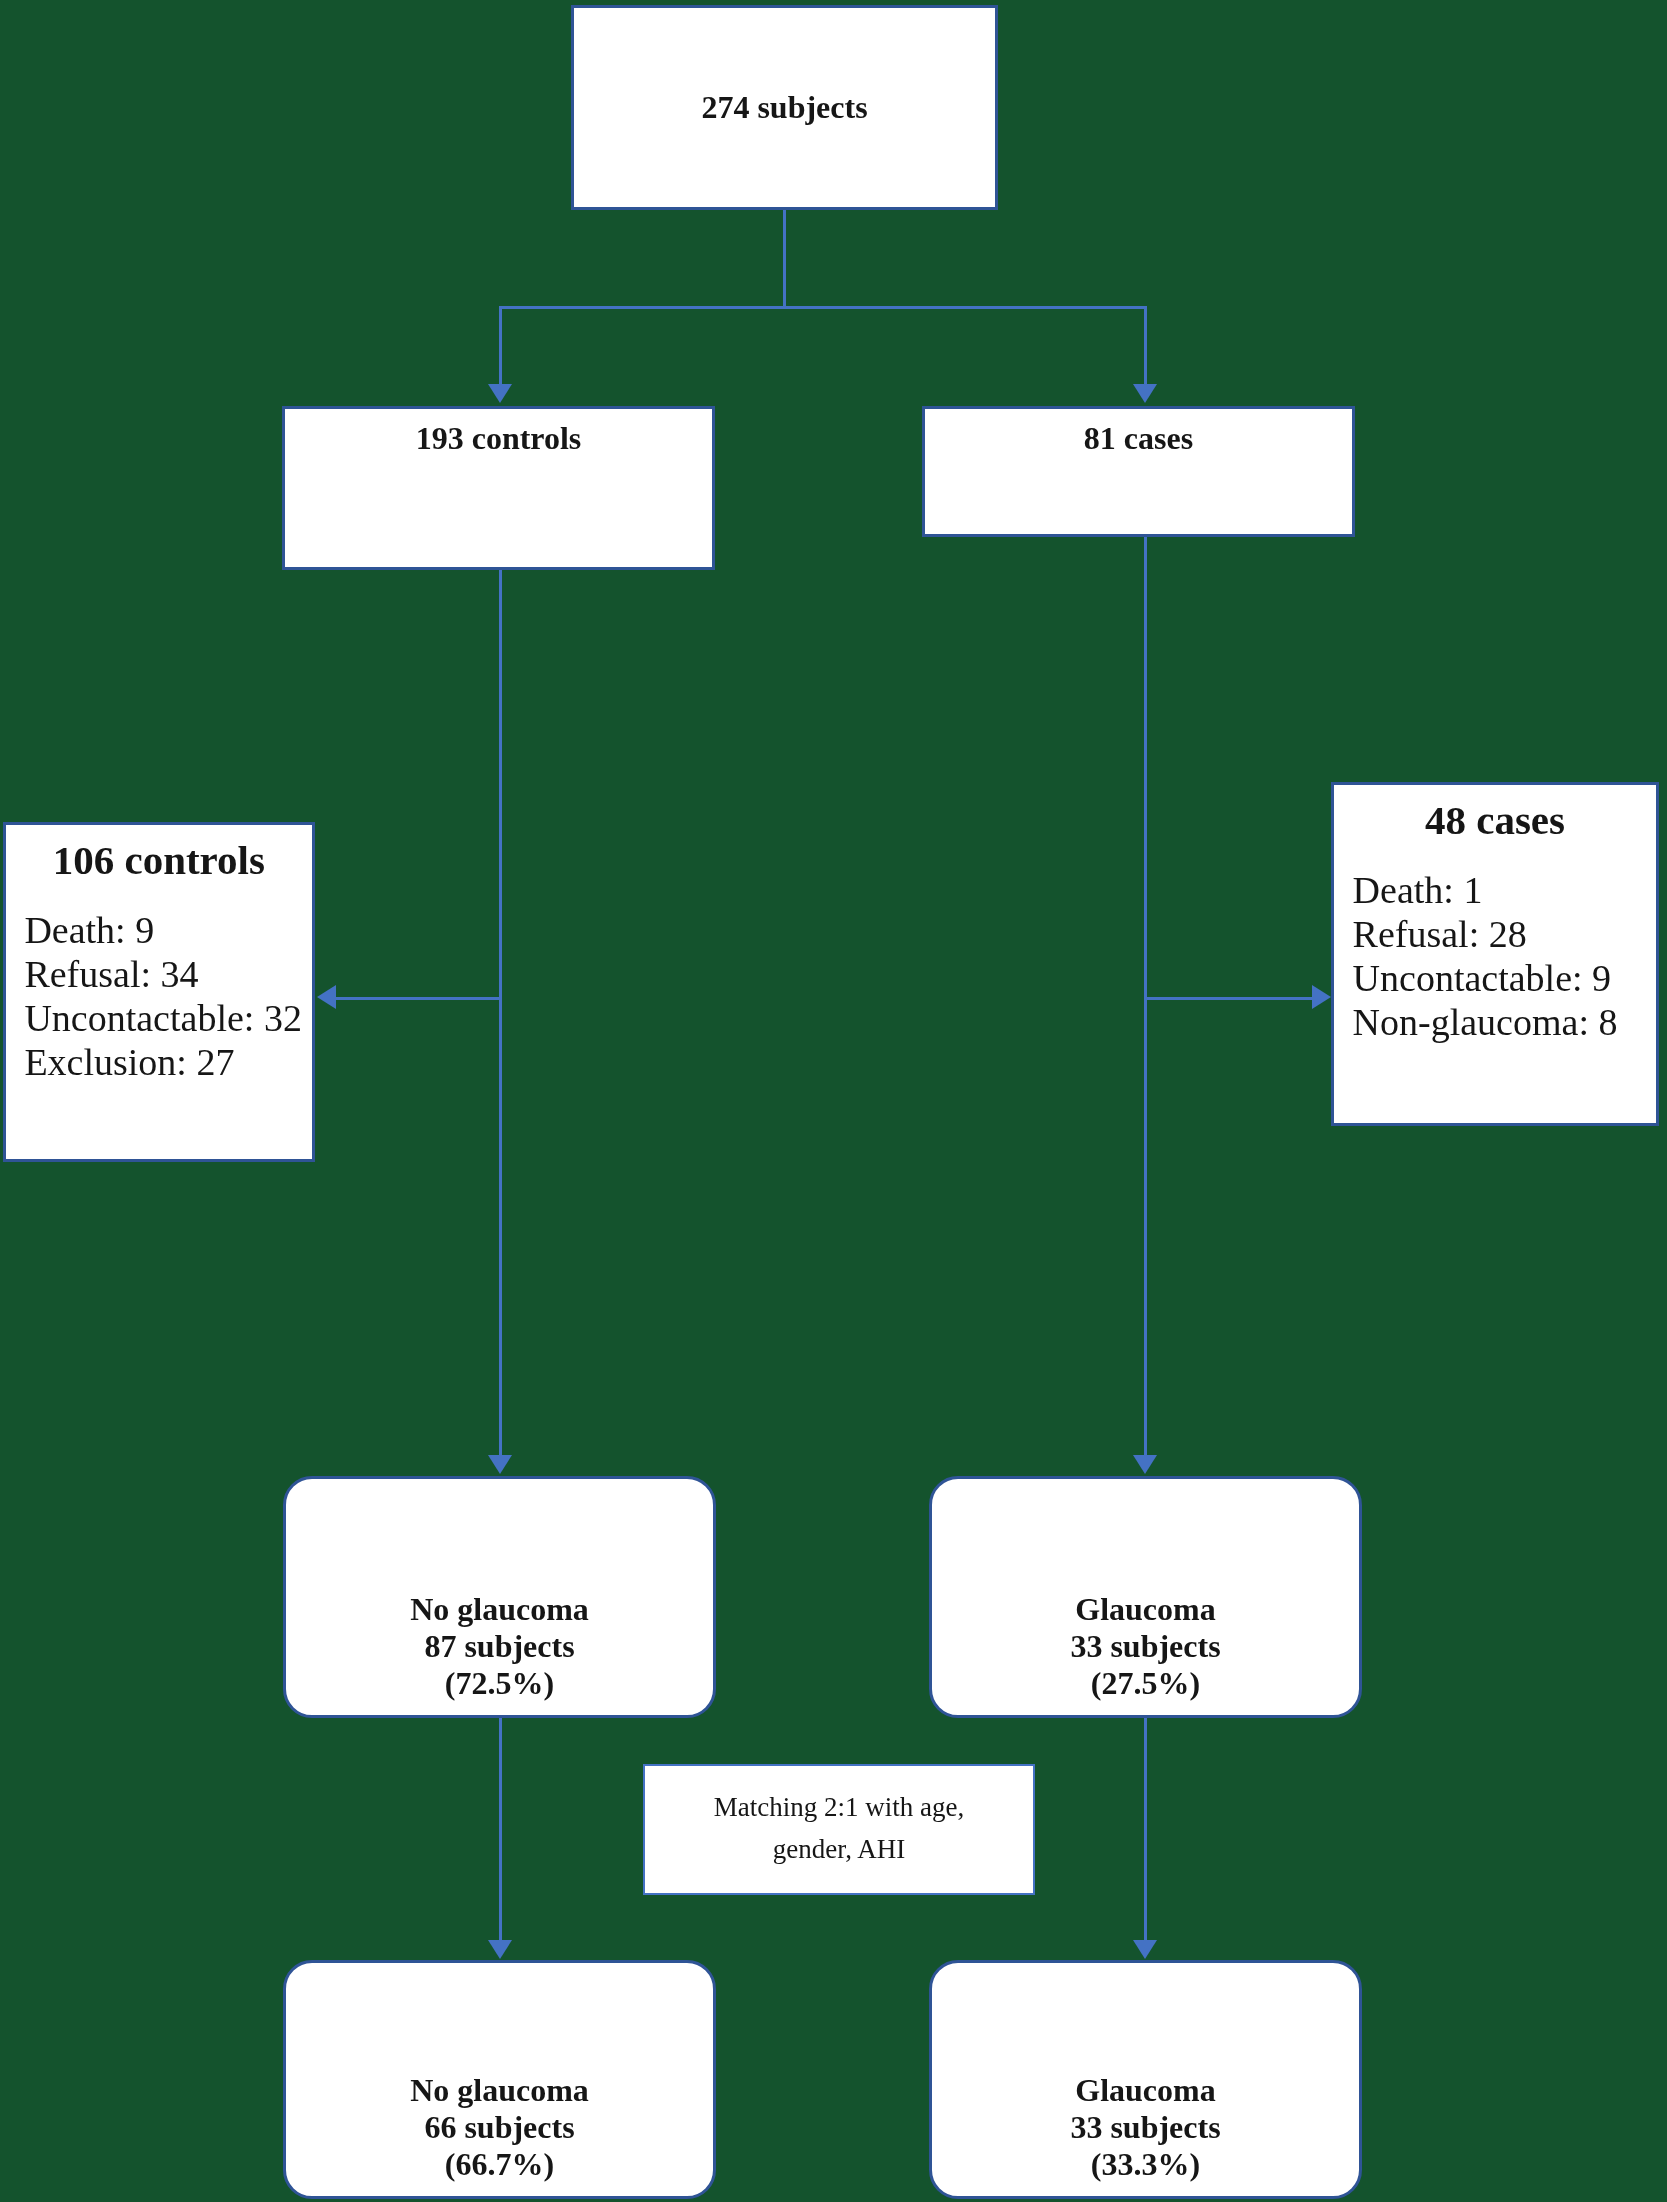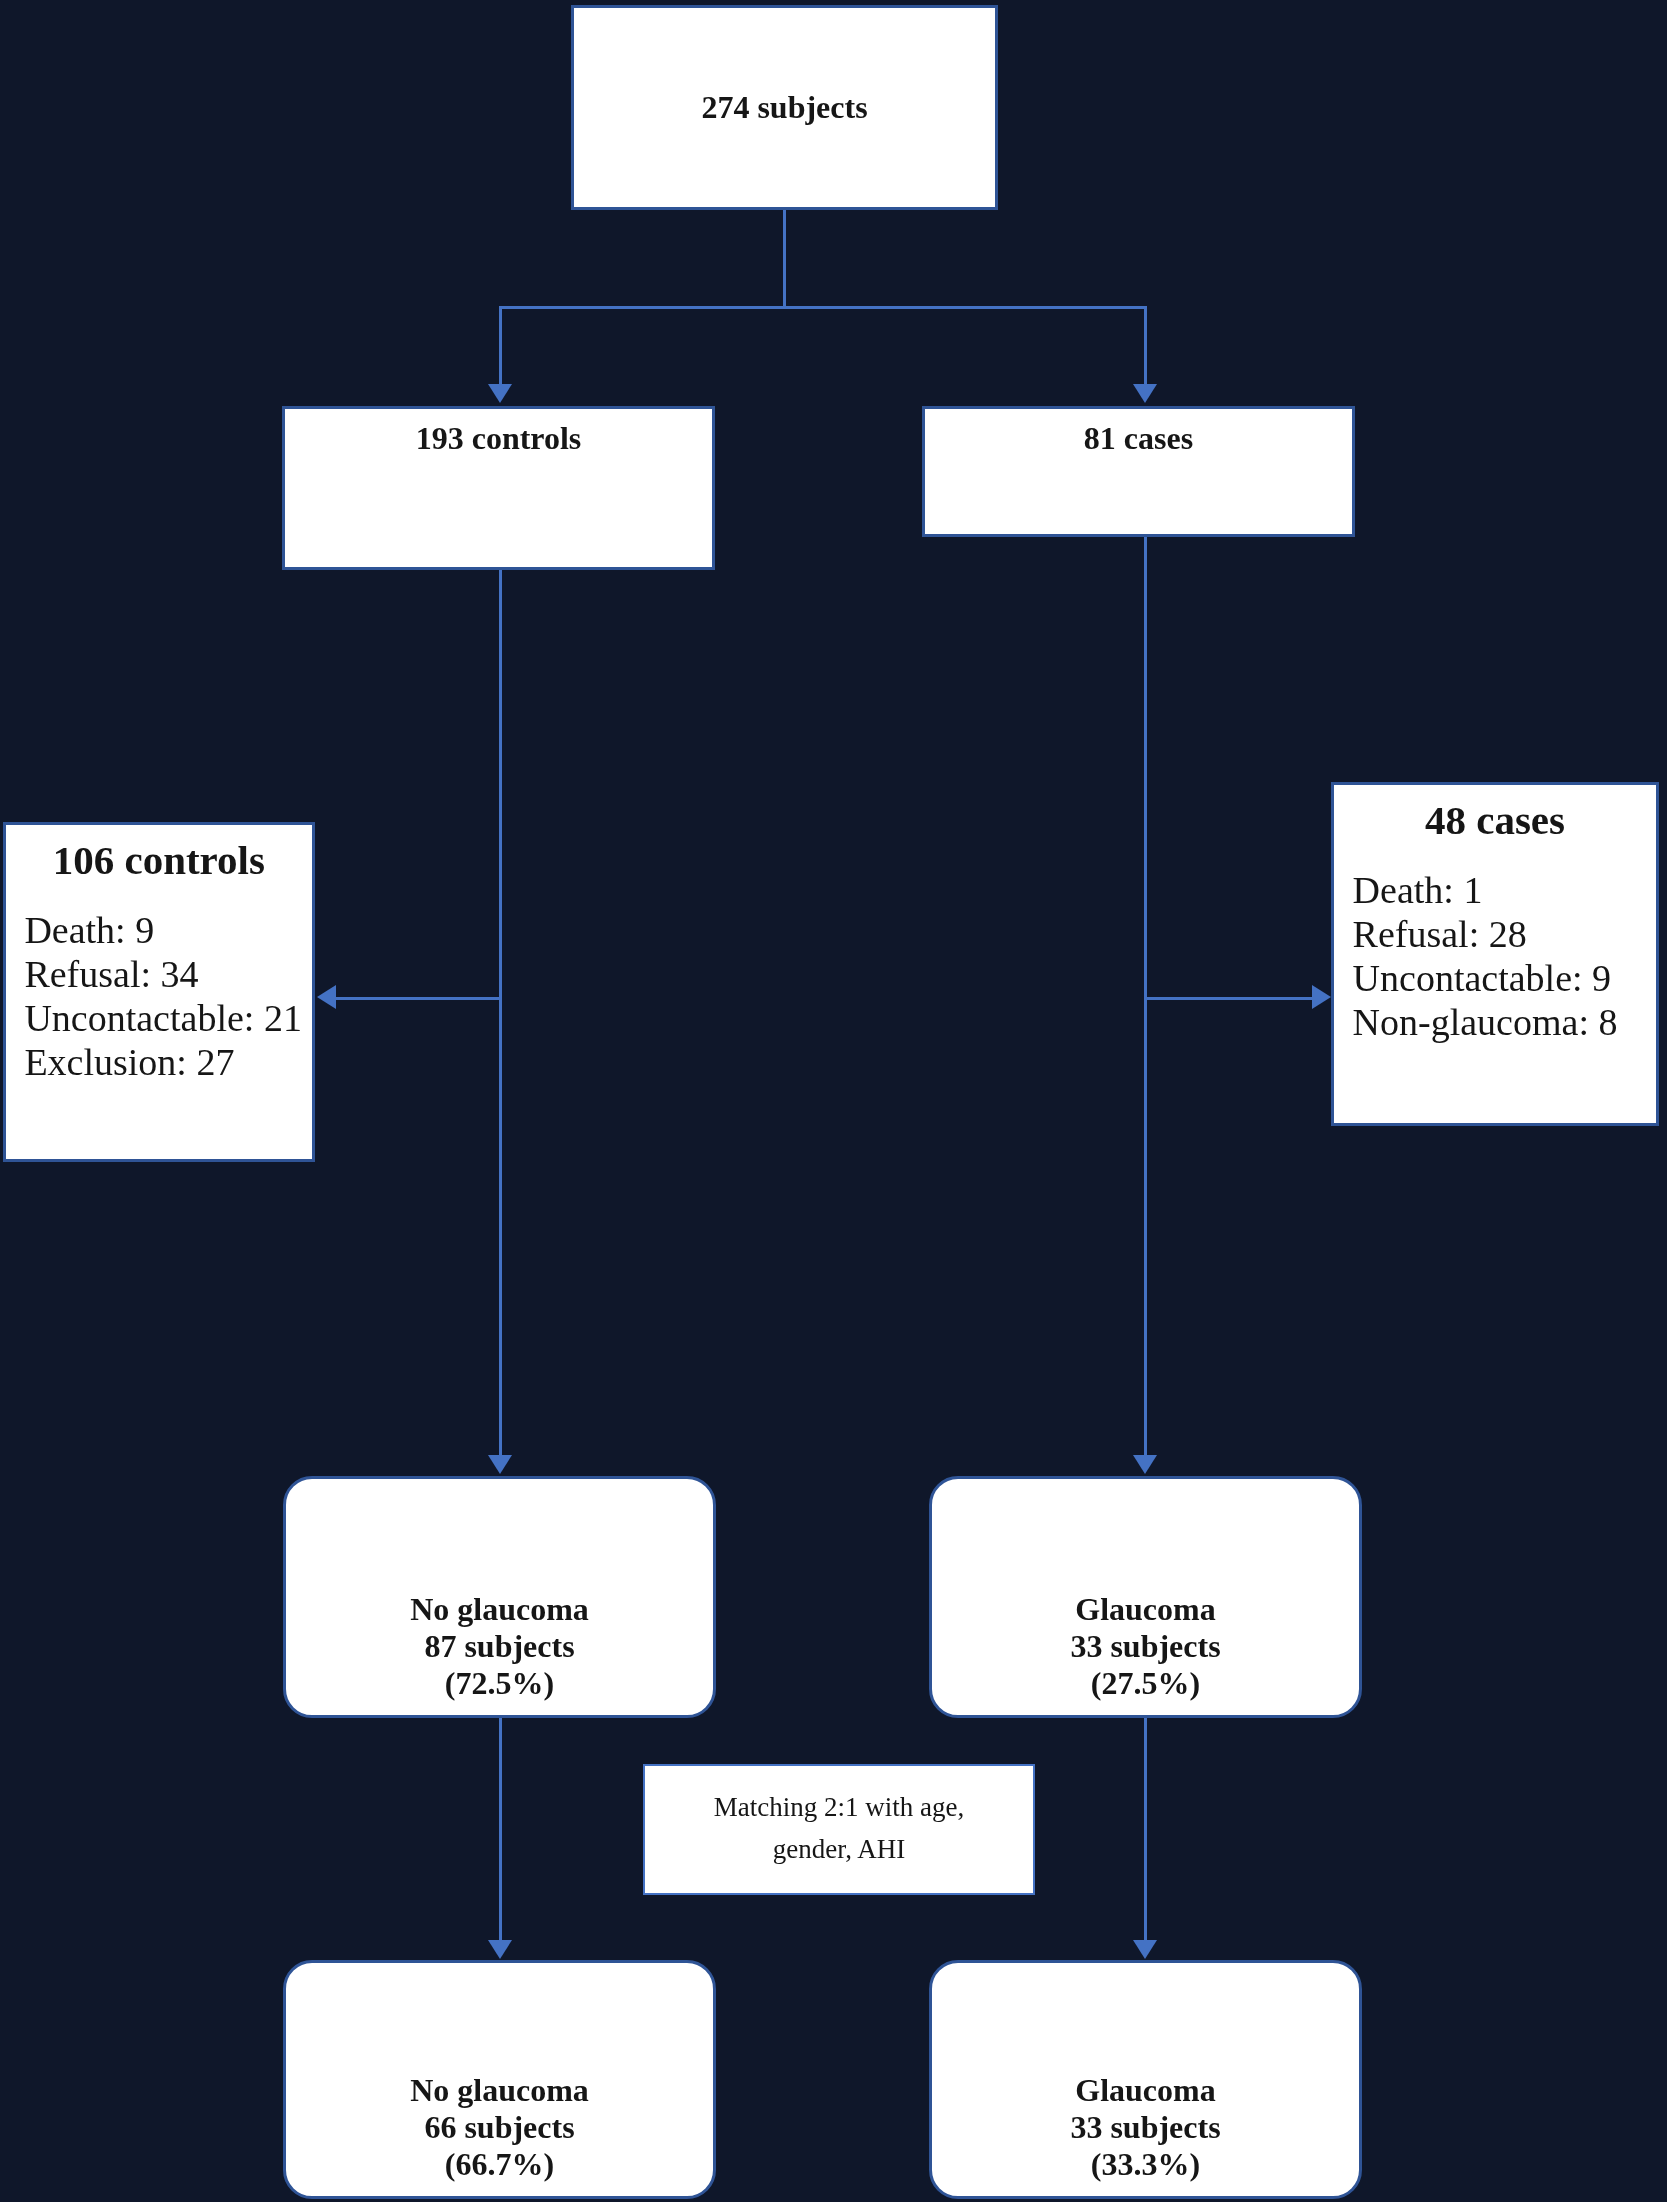--- a/index.html
+++ b/index.html
@@ -4,21 +4,21 @@
 <style>
   html, body {
     margin: 0;
     padding: 0;
     background: #ffffff;
   }
   .canvas {
     position: relative;
     width: 1668px;
     height: 2203px;
-    background: #0f172a;
+    background: #14532d;
     font-family: "Liberation Serif", "DejaVu Serif", serif;
     color: #161616;
     overflow: hidden;
   }
   .box {
     position: absolute;
     background: #ffffff;
     border: 3.7px solid #2F5496;
     box-sizing: border-box;
   }
@@ -155,21 +155,21 @@
 
   <div class="box top-pad-label" style="left: 922px; top: 406px; width: 433px; height: 131px;">
     <span class="box-label">81 cases</span>
   </div>
 
   <div class="box side-box" style="left: 2.8px; top: 822px; width: 312px; height: 340px;">
     <div class="side-title">106 controls</div>
     <div class="side-items">
       <span>Death: 9</span>
       <span>Refusal: 34</span>
-      <span>Uncontactable: 21</span>
+      <span>Uncontactable: 32</span>
       <span>Exclusion: 27</span>
     </div>
   </div>
 
   <div class="box side-box" style="left: 1331px; top: 782px; width: 328px; height: 344px;">
     <div class="side-title">48 cases</div>
     <div class="side-items">
       <span>Death: 1</span>
       <span>Refusal: 28</span>
       <span>Uncontactable: 9</span>

